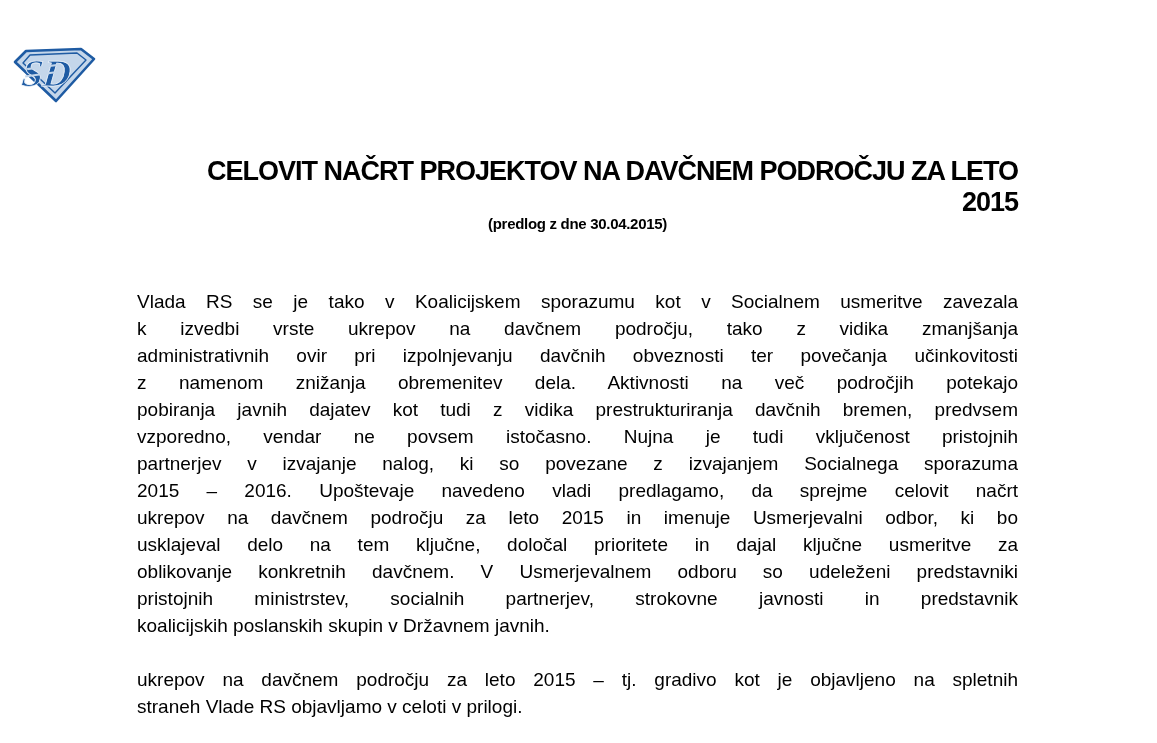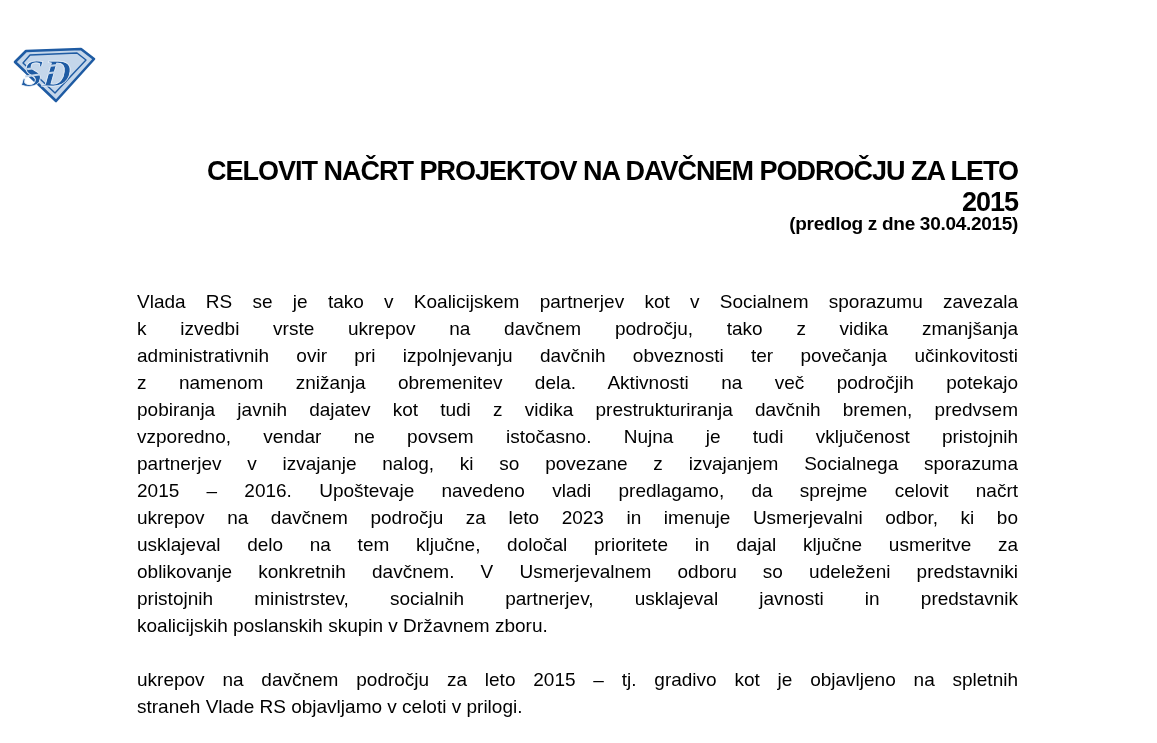--- a/index.html
+++ b/index.html
@@ -34,23 +34,23 @@
     line-height: 31px;
     letter-spacing: -1px;
     white-space: nowrap;
     overflow: visible;
   }
   .doc-subtitle {
     position: absolute;
     left: 137px;
     top: 212px;
     width: 881px;
-    text-align: right;
+    text-align: center;
     font-weight: bold;
-    font-size: 19px;
+    font-size: 15px;
     line-height: 24px;
     letter-spacing: -0.3px;
   }
   .doc-body {
     position: absolute;
     left: 137px;
     top: 288px;
     width: 881px;
     font-size: 19px;
   }
@@ -88,33 +88,33 @@
   <div class="doc-title">
     <div>CELOVIT NAČRT PROJEKTOV NA DAVČNEM PODROČJU ZA LETO</div>
     <div>2015</div>
   </div>
 
   <div class="doc-subtitle">(predlog z dne 30.04.2015)</div>
 
   <div class="doc-body">
 
     <div>
-      <div class="tline">Vlada RS se je tako v Koalicijskem partnerjev kot v Socialnem sporazumu zavezala</div>
+      <div class="tline">Vlada RS se je tako v Koalicijskem sporazumu kot v Socialnem usmeritve zavezala</div>
       <div class="tline">k izvedbi vrste ukrepov na davčnem področju, tako z vidika zmanjšanja</div>
       <div class="tline">administrativnih ovir pri izpolnjevanju davčnih obveznosti ter povečanja učinkovitosti</div>
       <div class="tline">z namenom znižanja obremenitev dela. Aktivnosti na več področjih potekajo</div>
       <div class="tline">pobiranja javnih dajatev kot tudi z vidika prestrukturiranja davčnih bremen, predvsem</div>
       <div class="tline">vzporedno, vendar ne povsem istočasno. Nujna je tudi vključenost pristojnih</div>
       <div class="tline">partnerjev v izvajanje nalog, ki so povezane z izvajanjem Socialnega sporazuma</div>
       <div class="tline">2015 – 2016. Upoštevaje navedeno vladi predlagamo, da sprejme celovit načrt</div>
-      <div class="tline">ukrepov na davčnem področju za leto 2023 in imenuje Usmerjevalni odbor, ki bo</div>
+      <div class="tline">ukrepov na davčnem področju za leto 2015 in imenuje Usmerjevalni odbor, ki bo</div>
       <div class="tline">usklajeval delo na tem ključne, določal prioritete in dajal ključne usmeritve za</div>
       <div class="tline">oblikovanje konkretnih davčnem. V Usmerjevalnem odboru so udeleženi predstavniki</div>
-      <div class="tline">pristojnih ministrstev, socialnih partnerjev, usklajeval javnosti in predstavnik</div>
-      <div class="tline last">koalicijskih poslanskih skupin v Državnem zboru.</div>
+      <div class="tline">pristojnih ministrstev, socialnih partnerjev, strokovne javnosti in predstavnik</div>
+      <div class="tline last">koalicijskih poslanskih skupin v Državnem javnih.</div>
     </div>
 
     <div class="para-gap"></div>
 
     <div>
       <div class="tline">ukrepov na davčnem področju za leto 2015 – tj. gradivo kot je objavljeno na spletnih</div>
       <div class="tline last">straneh Vlade RS objavljamo v celoti v prilogi.</div>
     </div>
 
   </div>

